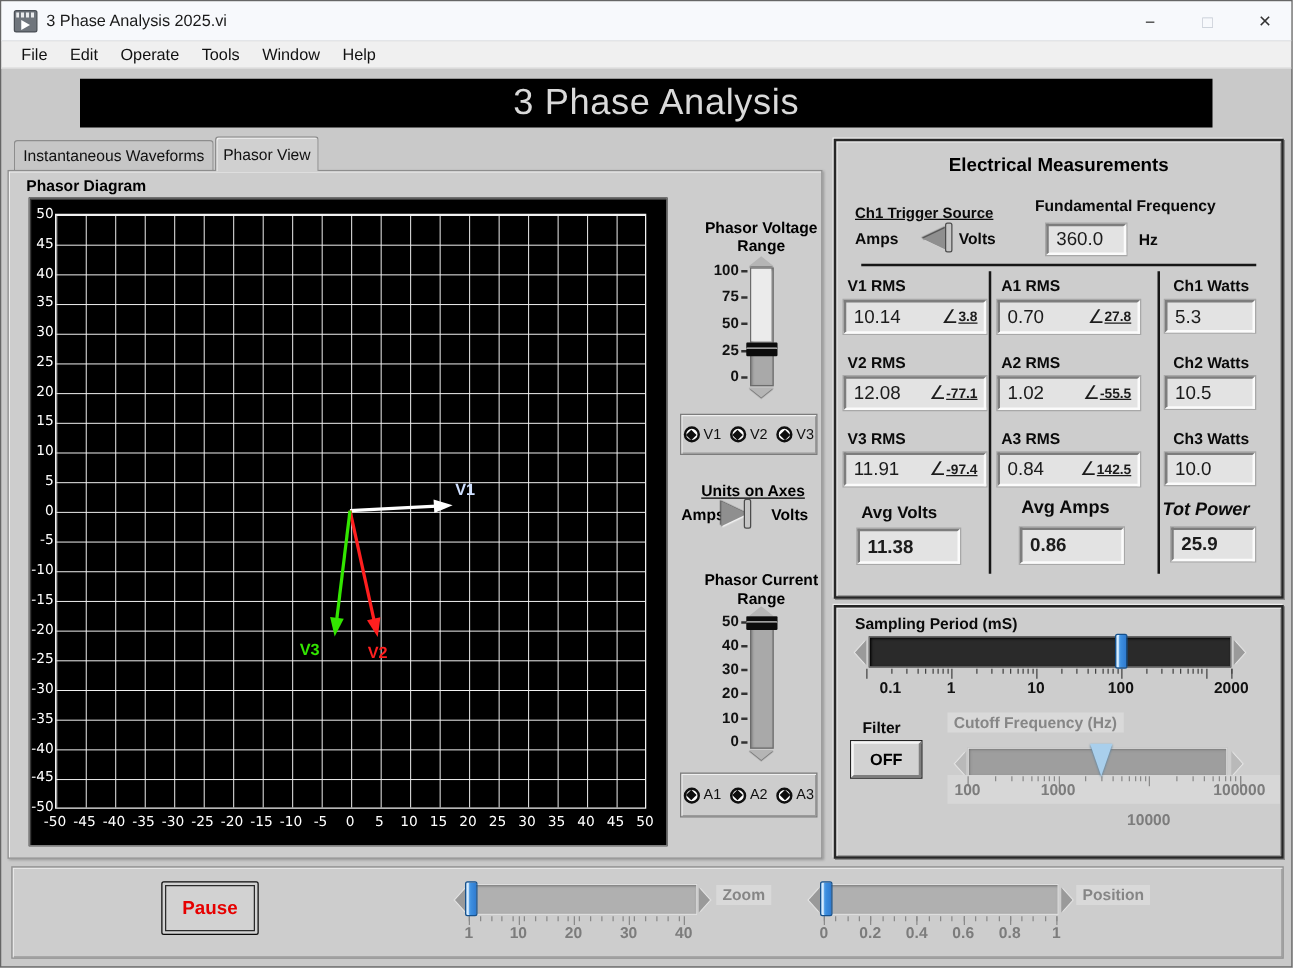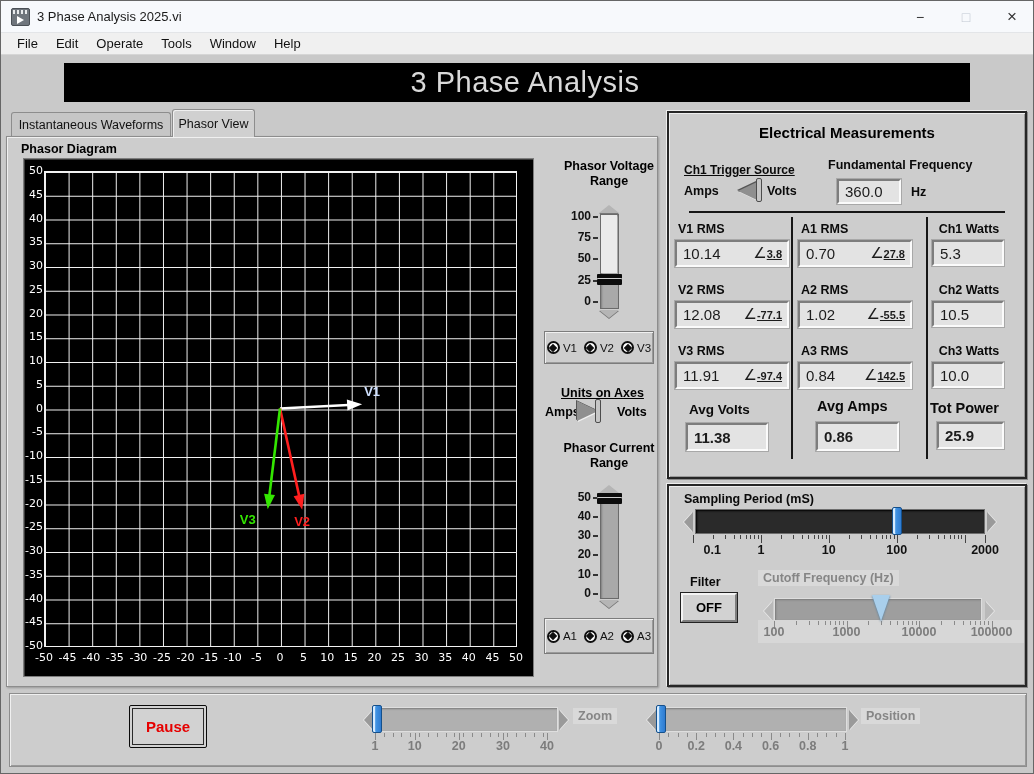--- a/index.html
+++ b/index.html
@@ -29,21 +29,21 @@
   .plotlabel{position:absolute;left:20px;top:141px;font-size:12.5px;font-weight:bold;color:#000;}
   
   .plot{position:absolute;left:22px;top:157px;width:511px;height:519px;background:#000;border:1px solid #7d7d7d;box-shadow:inset 1px 1px 0 #3a3a3a;}
   .grid{position:absolute;left:20px;top:12px;width:473px;height:476px;border:1px solid #f2f2f2;
     background-image:linear-gradient(to right,#f2f2f2 1px,transparent 1px),linear-gradient(to bottom,#f2f2f2 1px,transparent 1px);
     background-size:23.6px 23.75px;}
   .ytick{position:absolute;left:0;width:19px;text-align:right;font-size:11px;color:#fff;font-family:"DejaVu Sans",sans-serif;}
   .xtick{position:absolute;top:492px;width:30px;text-align:center;font-size:11px;color:#fff;font-family:"DejaVu Sans",sans-serif;}
   .veclabel{position:absolute;font-size:13px;font-weight:bold;z-index:4;}
   
-  .colhdr{position:absolute;left:553px;width:110px;text-align:center;font-size:12.5px;font-weight:bold;color:#000;line-height:15px;}
+  .colhdr{position:absolute;left:553px;width:110px;text-align:center;font-size:12.5px;font-weight:bold;color:#000;line-height:15px;margin-top:16px;}
   .vtrack{position:absolute;width:19px;background:#a9a9a9;border:1px solid #6b6b6b;box-shadow:inset 1px 1px 2px #808080;}
   .vtrack-light{position:absolute;width:16px;background:#ebebeb;}
   .vhandle{position:absolute;width:25px;height:11px;background:#0c0c0c;border-radius:1px;box-shadow:inset 0 4px 0 #0c0c0c, inset 0 5px 0 #cfcfcf;z-index:3;}
   .varrow{position:absolute;width:0;height:0;border-left:10px solid transparent;border-right:10px solid transparent;filter:drop-shadow(0 1px 0 #777);}
   .varrow.up{border-bottom:8px solid #b5b5b5;}
   .varrow.down{border-top:8px solid #b5b5b5;}
   .vscale{position:absolute;width:34px;text-align:right;font-size:12px;font-weight:600;color:#111;}
   .vstick{position:absolute;width:5px;height:2px;background:#333;}
   .selbox{position:absolute;left:543px;width:110px;background:#cdcdcd;border:1px solid #7c7c7c;box-shadow:inset 1px 1px 0 #f0f0f0, inset -1px -1px 0 #9a9a9a;display:flex;align-items:center;justify-content:center;gap:7px;}
   .radio-item{display:flex;align-items:center;gap:3px;}
@@ -238,21 +238,21 @@
   <div class="vline" style="left:925px;top:216px;height:242px;"></div>
 
   <div class="mlabel" style="left:688px;top:401px;font-size:13.5px;">Avg Volts</div>
   <div class="disp" style="left:685px;top:422px;width:82px;height:28px;">
     <span class="dval bold">11.38</span>
   </div>
   <div class="mlabel" style="left:816px;top:397px;font-size:14.5px;">Avg Amps</div>
   <div class="disp" style="left:815px;top:421px;width:83px;height:29px;">
     <span class="dval bold">0.86</span>
   </div>
-  <div class="mlabel" style="left:929px;top:399px;font-size:14.5px;">Tot Power</div>
+  <div class="mlabel" style="left:929px;top:399px;font-size:14.5px;font-style:italic;">Tot Power</div>
   <div class="disp" style="left:936px;top:421px;width:67px;height:27px;">
     <span class="dval bold">25.9</span>
   </div>
 
   <div class="frame" style="left:666px;top:483px;width:360px;height:203px;"></div>
   <div class="mlabel" style="left:683px;top:491px;">Sampling Period (mS)</div>
   <div class="harrow-l" style="left:683px;top:511px;"></div>
   <div class="htrack-dark" style="left:694px;top:508px;width:290px;"></div>
   <div class="harrow-r" style="left:986px;top:511px;"></div>
   <div class="mlabel" style="left:689px;top:574px;">Filter</div>
@@ -437,21 +437,21 @@
     <div class="htick gray" style="left: 961.649px; top: 620px; height: 4px;"></div>
     <div class="htick gray" style="left: 968.675px; top: 620px; height: 4px;"></div>
     <div class="htick gray" style="left: 974.416px; top: 620px; height: 4px;"></div>
     <div class="htick gray" style="left: 979.27px; top: 620px; height: 4px;"></div>
     <div class="htick gray" style="left: 983.474px; top: 620px; height: 4px;"></div>
     <div class="htick gray" style="left: 987.183px; top: 620px; height: 4px;"></div>
     <div class="htick gray" style="left: 990.5px; top: 620px; height: 8px;"></div>
     <div class="htick gray" style="left: 990.5px; top: 620px; height: 8px;"></div>
     <div class="hscale gray" style="left: 745px; top: 624px;">100</div>
     <div class="hscale gray" style="left: 817.5px; top: 624px;">1000</div>
-    <div class="hscale gray" style="left: 890px; top: 624px;">10000</div>
+    <div class="hscale gray" style="left: 890px; top: 648px;">10000</div>
     <div class="hscale gray" style="left: 962.5px; top: 624px;">100000</div>
     <div class="cutpointer" style="left: 871.091px; top: 594px;"></div>
     <div class="htick gray" style="left: 374px; top: 732px; height: 4px;"></div>
     <div class="htick gray" style="left: 382.821px; top: 732px; height: 4px;"></div>
     <div class="htick gray" style="left: 391.641px; top: 732px; height: 4px;"></div>
     <div class="htick gray" style="left: 400.462px; top: 732px; height: 4px;"></div>
     <div class="htick gray" style="left: 409.282px; top: 732px; height: 4px;"></div>
     <div class="htick gray" style="left: 418.103px; top: 732px; height: 4px;"></div>
     <div class="htick gray" style="left: 426.923px; top: 732px; height: 4px;"></div>
     <div class="htick gray" style="left: 435.744px; top: 732px; height: 4px;"></div>

